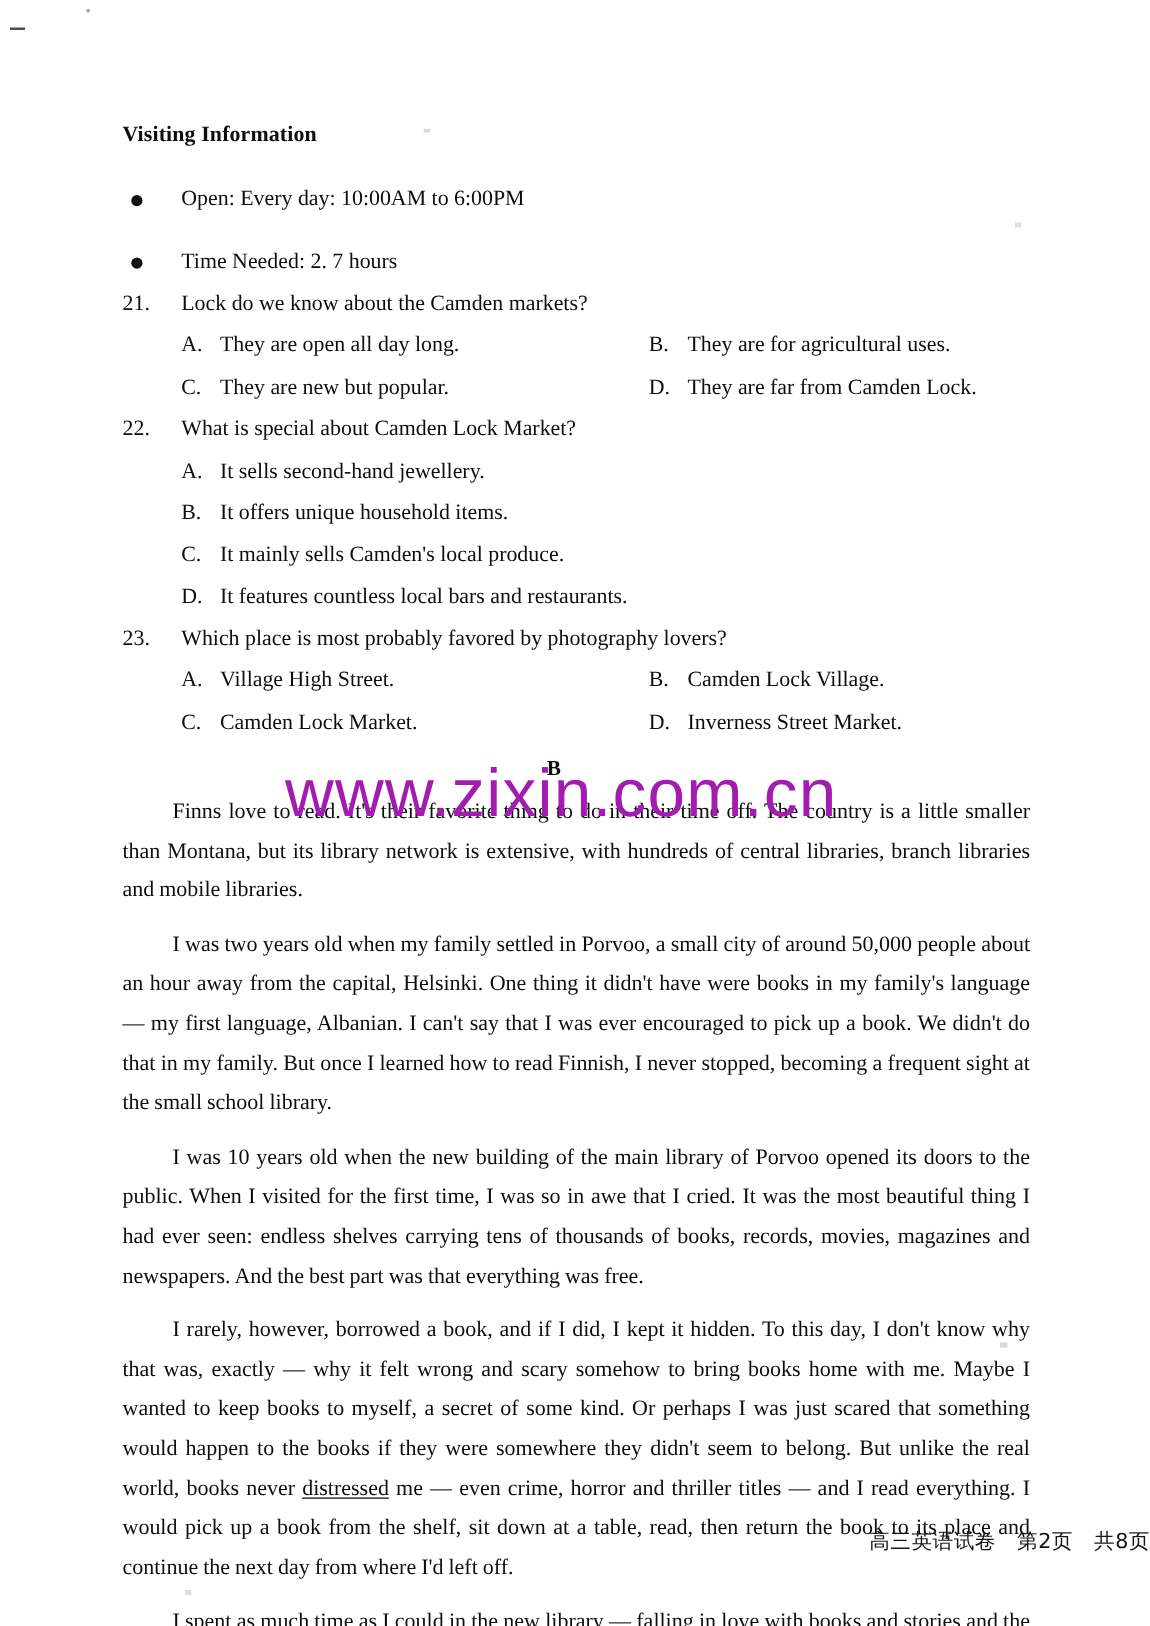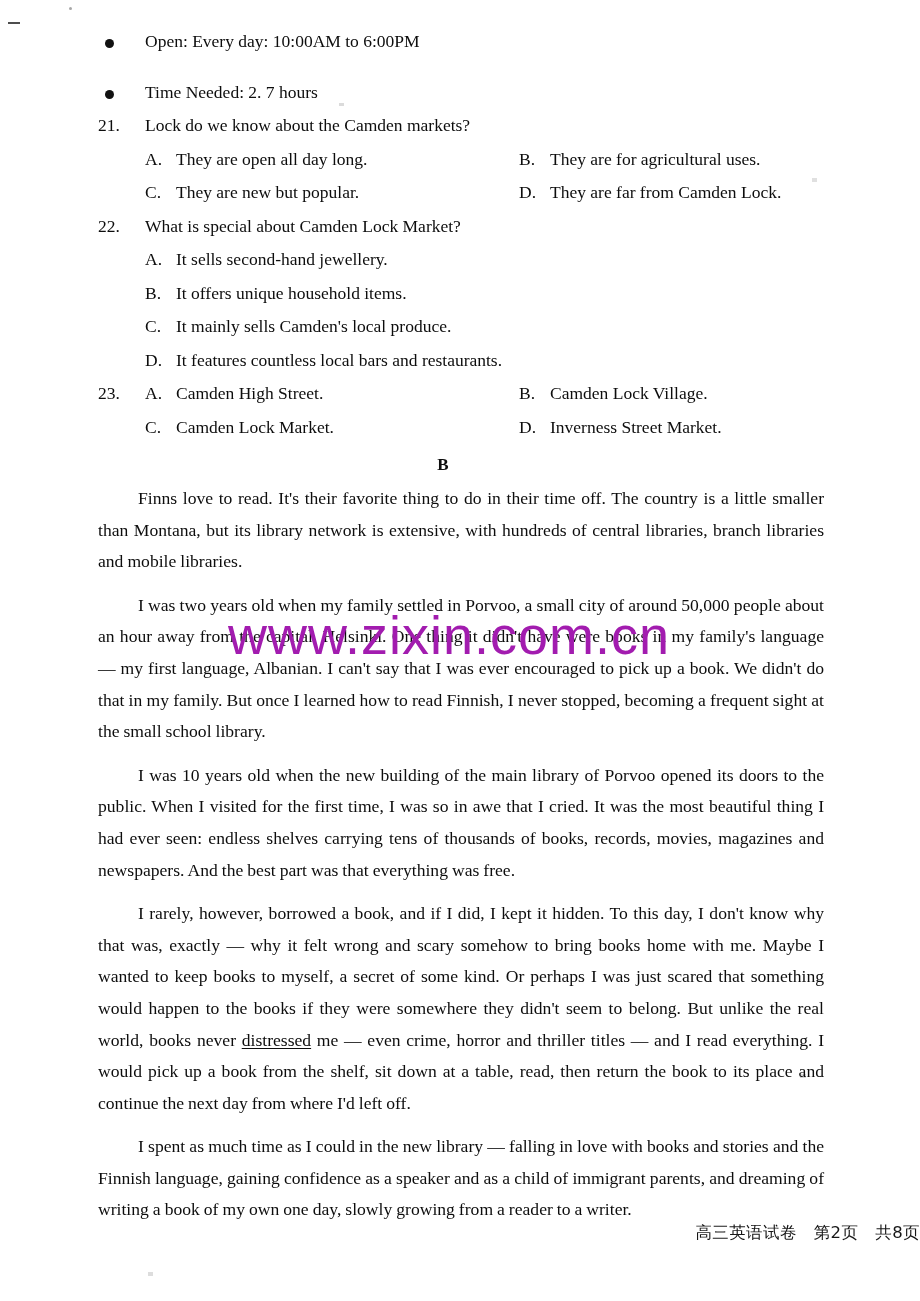--- a/index.html
+++ b/index.html
@@ -190,20 +190,21 @@
 
   <span class="artifact" id="artifact-dash"></span>
   <span class="artifact" id="artifact-dot-top"></span>
   <span class="artifact" id="artifact-dot-mid"></span>
   <span class="artifact" id="artifact-dot-right"></span>
   <span class="artifact" id="artifact-dot-low"></span>
   <span class="artifact" id="artifact-dot-bottom"></span>
 
   <div id="content">
 
+    <h2 class="section-title">Visiting Information</h2>
 
     <ul class="info-list">
       <li>
         <span class="bullet"></span>
         <span>Open: Every day: 10:00AM to 6:00PM</span>
       </li>
       <li>
         <span class="bullet"></span>
         <span>Time Needed: 2. 7 hours</span>
       </li>
@@ -263,25 +264,26 @@
         <div class="opt full">
           <span class="opt-letter">D.</span>
           <span>It features countless local bars and restaurants.</span>
         </div>
       </div>
     </div>
 
     <div class="question">
       <div class="q-stem">
         <span class="q-num">23.</span>
+        <span>Which place is most probably favored by photography lovers?</span>
       </div>
       <div class="opt-row">
         <div class="opt col-a">
           <span class="opt-letter">A.</span>
-          <span>Camden High Street.</span>
+          <span>Village High Street.</span>
         </div>
         <div class="opt col-b">
           <span class="opt-letter">B.</span>
           <span>Camden Lock Village.</span>
         </div>
       </div>
       <div class="opt-row">
         <div class="opt col-a">
           <span class="opt-letter">C.</span>
           <span>Camden Lock Market.</span>

